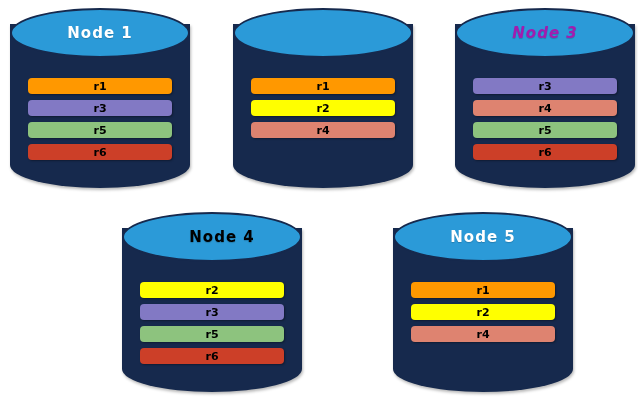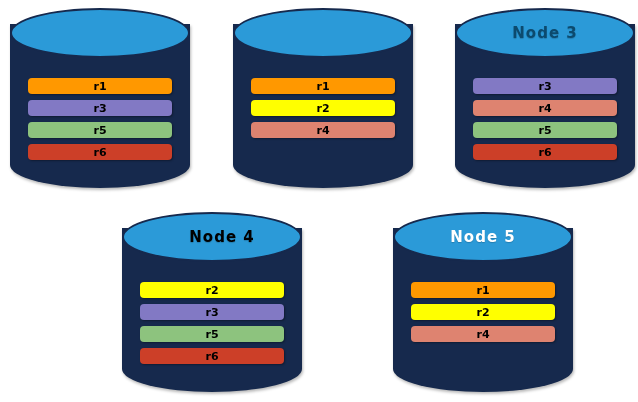--- a/index.html
+++ b/index.html
@@ -95,40 +95,41 @@
   }
   .replica:last-child { margin-bottom: 0; }
 </style>
 </head>
 <body>
 
 <div id="canvas">
     <div class="node" style="left: 10px; top: 8px; width: 180px; height: 180px;">
       <div class="cyl-body" style="background: rgb(22, 41, 77);"></div>
       <div class="cyl-top" style="background: rgb(43, 154, 216); border-color: rgb(22, 41, 77);"></div>
+      <div class="node-label" style="color: rgb(255, 255, 255);">Node 1</div>
       <div class="replica-stack">
         <div class="replica" style="background: rgb(255, 152, 0);">r1</div>
         <div class="replica" style="background: rgb(130, 121, 196);">r3</div>
         <div class="replica" style="background: rgb(141, 195, 126);">r5</div>
         <div class="replica" style="background: rgb(204, 63, 40);">r6</div>
       </div>
     </div>
     <div class="node" style="left: 233px; top: 8px; width: 180px; height: 180px;">
       <div class="cyl-body" style="background: rgb(22, 41, 77);"></div>
       <div class="cyl-top" style="background: rgb(43, 154, 216); border-color: rgb(22, 41, 77);"></div>
       <div class="replica-stack">
         <div class="replica" style="background: rgb(255, 152, 0);">r1</div>
         <div class="replica" style="background: rgb(255, 255, 0);">r2</div>
         <div class="replica" style="background: rgb(222, 131, 112);">r4</div>
       </div>
     </div>
     <div class="node" style="left: 455px; top: 8px; width: 180px; height: 180px;">
       <div class="cyl-body" style="background: rgb(22, 41, 77);"></div>
       <div class="cyl-top" style="background: rgb(43, 154, 216); border-color: rgb(22, 41, 77);"></div>
-      <div class="node-label" style="color: #0c4a6e;">Node 3</div>
+      <div class="node-label" style="color: #a21caf; font-style: italic;">Node 3</div>
       <div class="replica-stack">
         <div class="replica" style="background: rgb(130, 121, 196);">r3</div>
         <div class="replica" style="background: rgb(222, 131, 112);">r4</div>
         <div class="replica" style="background: rgb(141, 195, 126);">r5</div>
         <div class="replica" style="background: rgb(204, 63, 40);">r6</div>
       </div>
     </div>
     <div class="node" style="left: 122px; top: 212px; width: 180px; height: 180px;">
       <div class="cyl-body" style="background: rgb(22, 41, 77);"></div>
       <div class="cyl-top" style="background: rgb(43, 154, 216); border-color: rgb(22, 41, 77);"></div>

